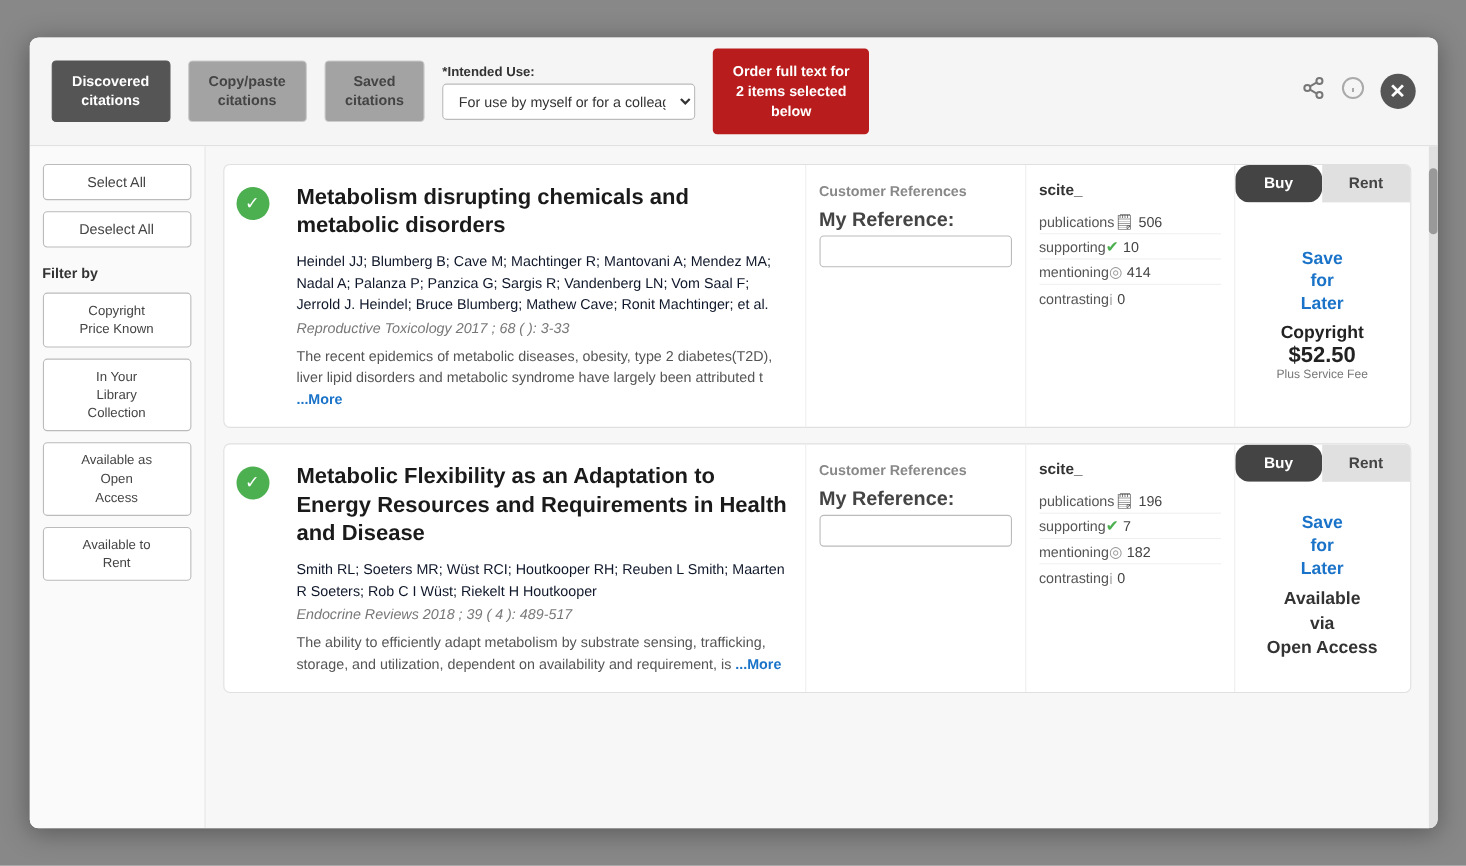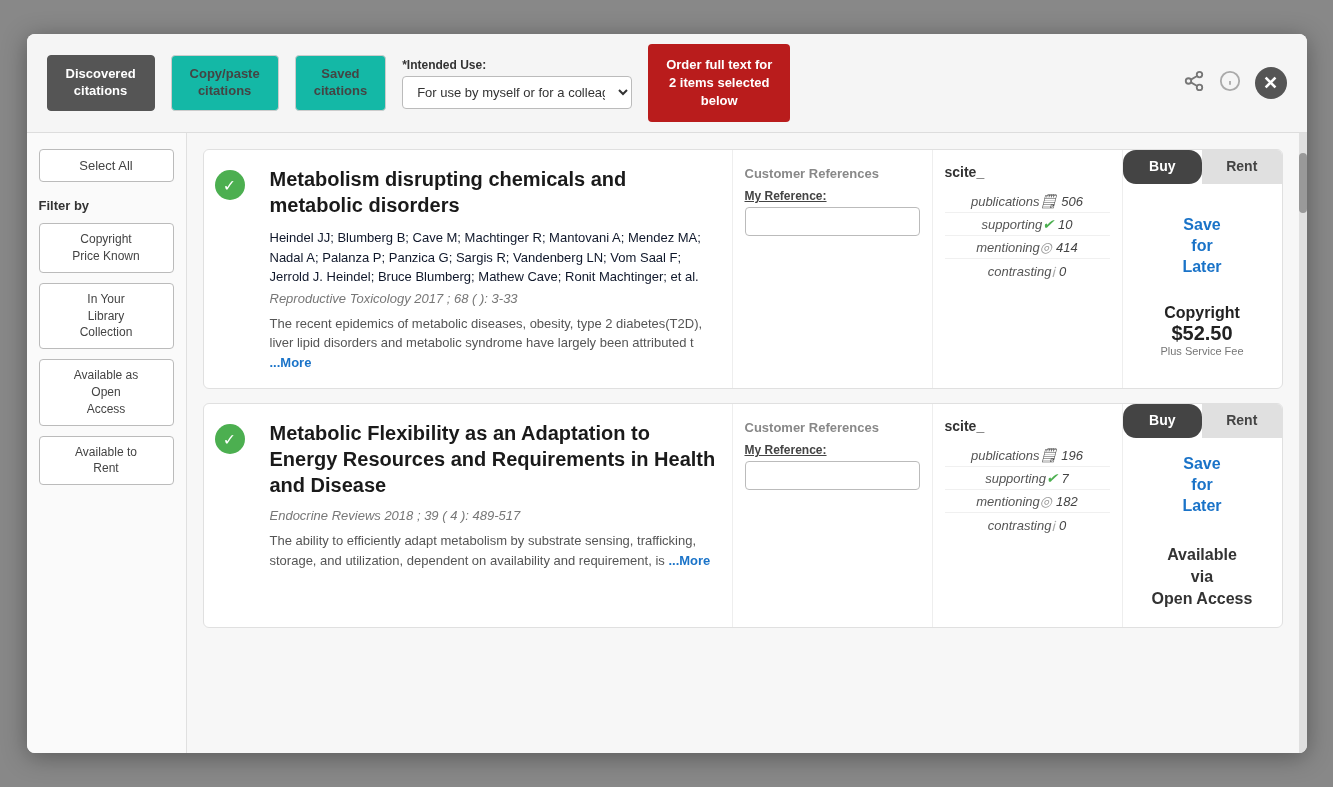--- a/index.html
+++ b/index.html
@@ -74,21 +74,21 @@
       padding: 10px 20px;
       display: flex;
       align-items: center;
       gap: 16px;
       border-bottom: 1px solid #ddd;
     }
     .tab-btn {
       padding: 10px 18px;
       border: 1px solid #ccc;
       border-radius: 4px;
-      background: #14b8a6;
+      background: #a3a3a3;
       cursor: pointer;
       font-size: 13px;
       font-weight: 600;
       color: #444;
       line-height: 1.3;
       text-align: center;
     }
     .tab-btn.active {
       background: #555;
       color: #fff;
@@ -283,25 +283,24 @@
       padding: 16px 12px;
       border-left: 1px solid #eee;
     }
     .ref-label-title {
       font-size: 13px;
       font-weight: 600;
       color: #888;
       margin-bottom: 8px;
     }
     .ref-label {
-      font-size: 12px;
+      font-size: 18px;
       font-weight: 600;
       color: #444;
       margin-bottom: 4px;
-      text-decoration: underline;
     }
     .ref-input {
       width: 100%;
       border: 1px solid #bbb;
       border-radius: 4px;
       padding: 6px 8px;
       font-size: 13px;
       background: #fff;
     }
     
@@ -313,26 +312,25 @@
     }
     .scite-title {
       font-size: 14px;
       font-weight: 700;
       color: #333;
       margin-bottom: 10px;
     }
     .scite-row {
       display: flex;
       align-items: center;
-      justify-content: center;
+      justify-content: flex-start;
       padding: 3px 0;
       font-size: 13px;
       color: #444;
       border-bottom: 1px solid #f0f0f0;
-      font-style: italic;
     }
     .scite-row:last-child { border-bottom: none; }
     .scite-key { color: #555; }
     .scite-val-group { display: flex; align-items: center; gap: 4px; }
     .scite-icon { font-size: 14px; }
     
     .action-panel {
       width: 160px;
       min-width: 160px;
       border-left: 1px solid #eee;
@@ -362,21 +360,21 @@
       background: #e0e0e0;
       color: #444;
     }
     .action-body {
       flex: 1;
       display: flex;
       flex-direction: column;
       align-items: center;
       justify-content: center;
       padding: 16px;
-      gap: 27px;
+      gap: 6px;
     }
     .save-later {
       color: #1a73c8;
       font-size: 16px;
       font-weight: 700;
       text-align: center;
       cursor: pointer;
       line-height: 1.3;
     }
     .price-text {
@@ -460,20 +458,21 @@
         </svg>
       </button>
       <button class="icon-btn close" title="Close">✕</button>
     </div>
   </div>
 
   <div class="main">
 
     <div class="sidebar">
       <button class="sidebar-btn">Select All</button>
+      <button class="sidebar-btn">Deselect All</button>
       <div class="filter-label">Filter by</div>
       <button class="filter-btn">Copyright<br>Price Known</button>
       <button class="filter-btn">In Your<br>Library<br>Collection</button>
       <button class="filter-btn">Available as<br>Open<br>Access</button>
       <button class="filter-btn">Available to<br>Rent</button>
     </div>
 
     <div class="articles-area">
 
       <div class="article-card">
@@ -536,20 +535,21 @@
           </div>
         </div>
       </div>
 
       <div class="article-card">
         <div class="article-check">
           <div class="check-circle">✓</div>
         </div>
         <div class="article-body">
           <div class="article-title">Metabolic Flexibility as an Adaptation to Energy Resources and Requirements in Health and Disease</div>
+          <div class="article-authors">Smith RL; Soeters MR; Wüst RCI; Houtkooper RH; Reuben L Smith; Maarten R Soeters; Rob C I Wüst; Riekelt H Houtkooper</div>
           <div class="article-journal">Endocrine Reviews 2018 ; 39 ( 4 ): 489-517</div>
           <div class="article-abstract">The ability to efficiently adapt metabolism by substrate sensing, trafficking, storage, and utilization, dependent on availability and requirement, is <span class="more-link">...More</span></div>
         </div>
         <div class="customer-ref">
           <div class="ref-label-title">Customer References</div>
           <div class="ref-label">My Reference:</div>
           <input class="ref-input" type="text" value="" style="">
         </div>
         <div class="scite-panel">
           <div class="scite-title">scite_</div>

